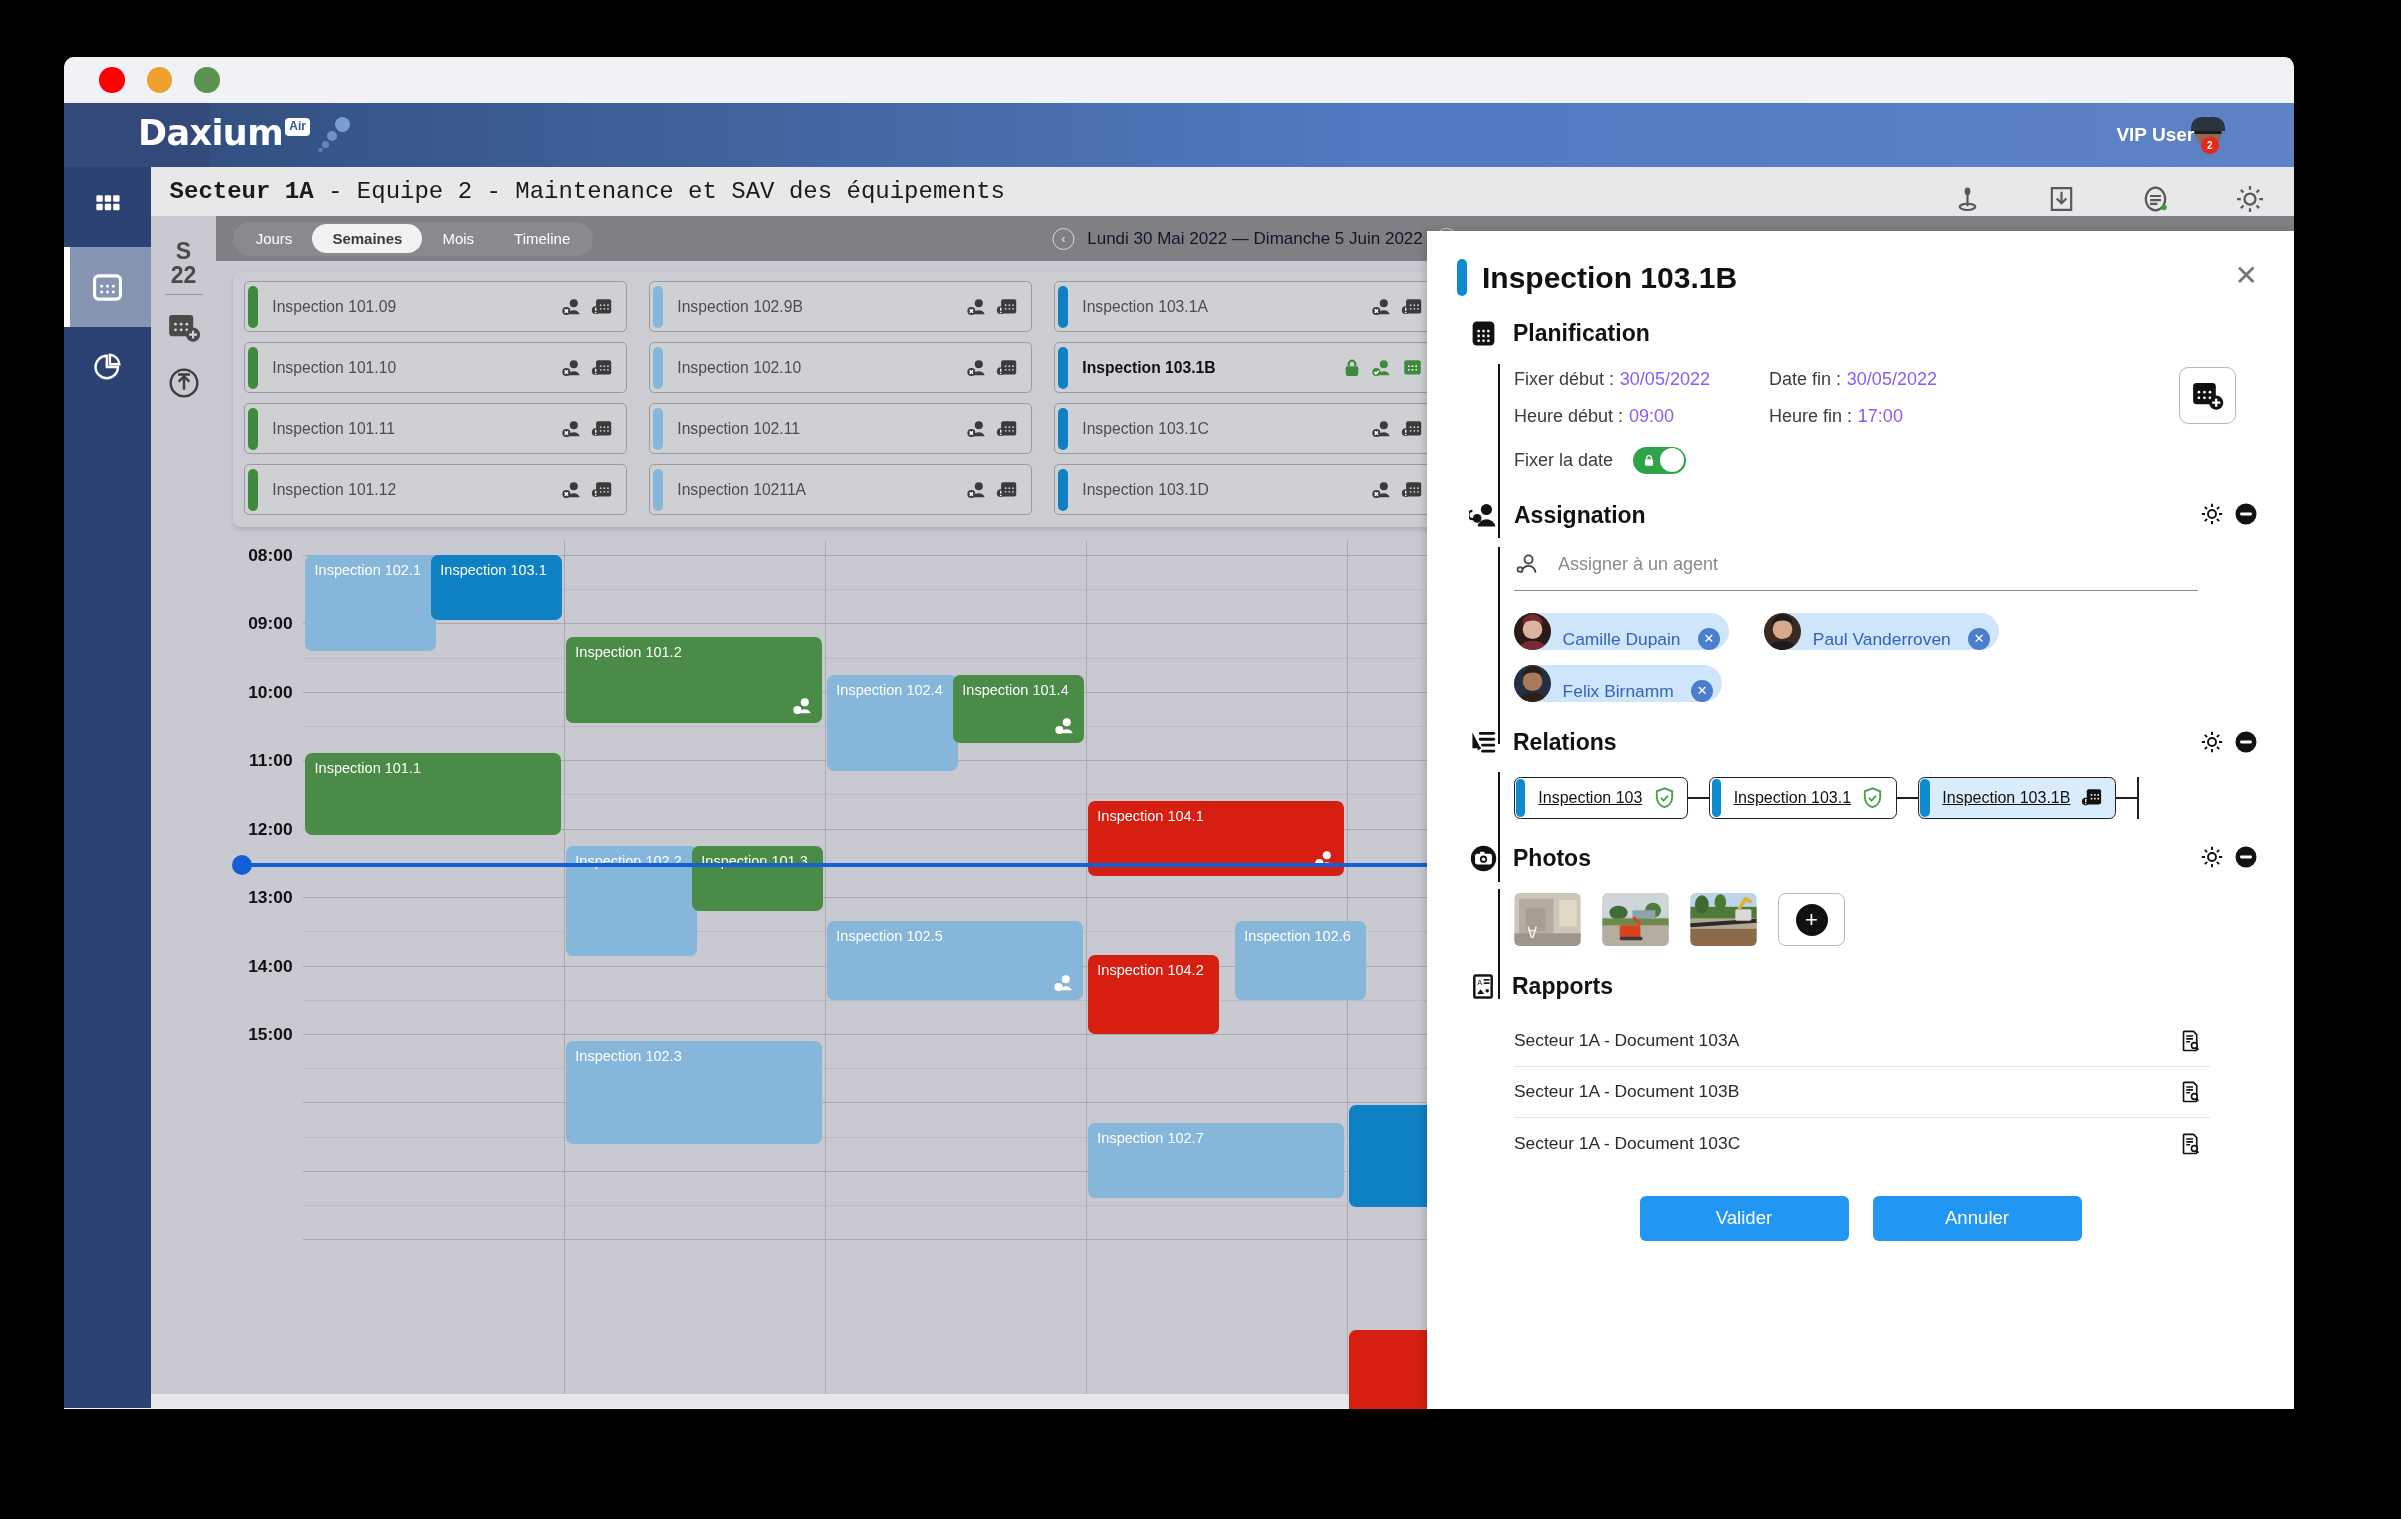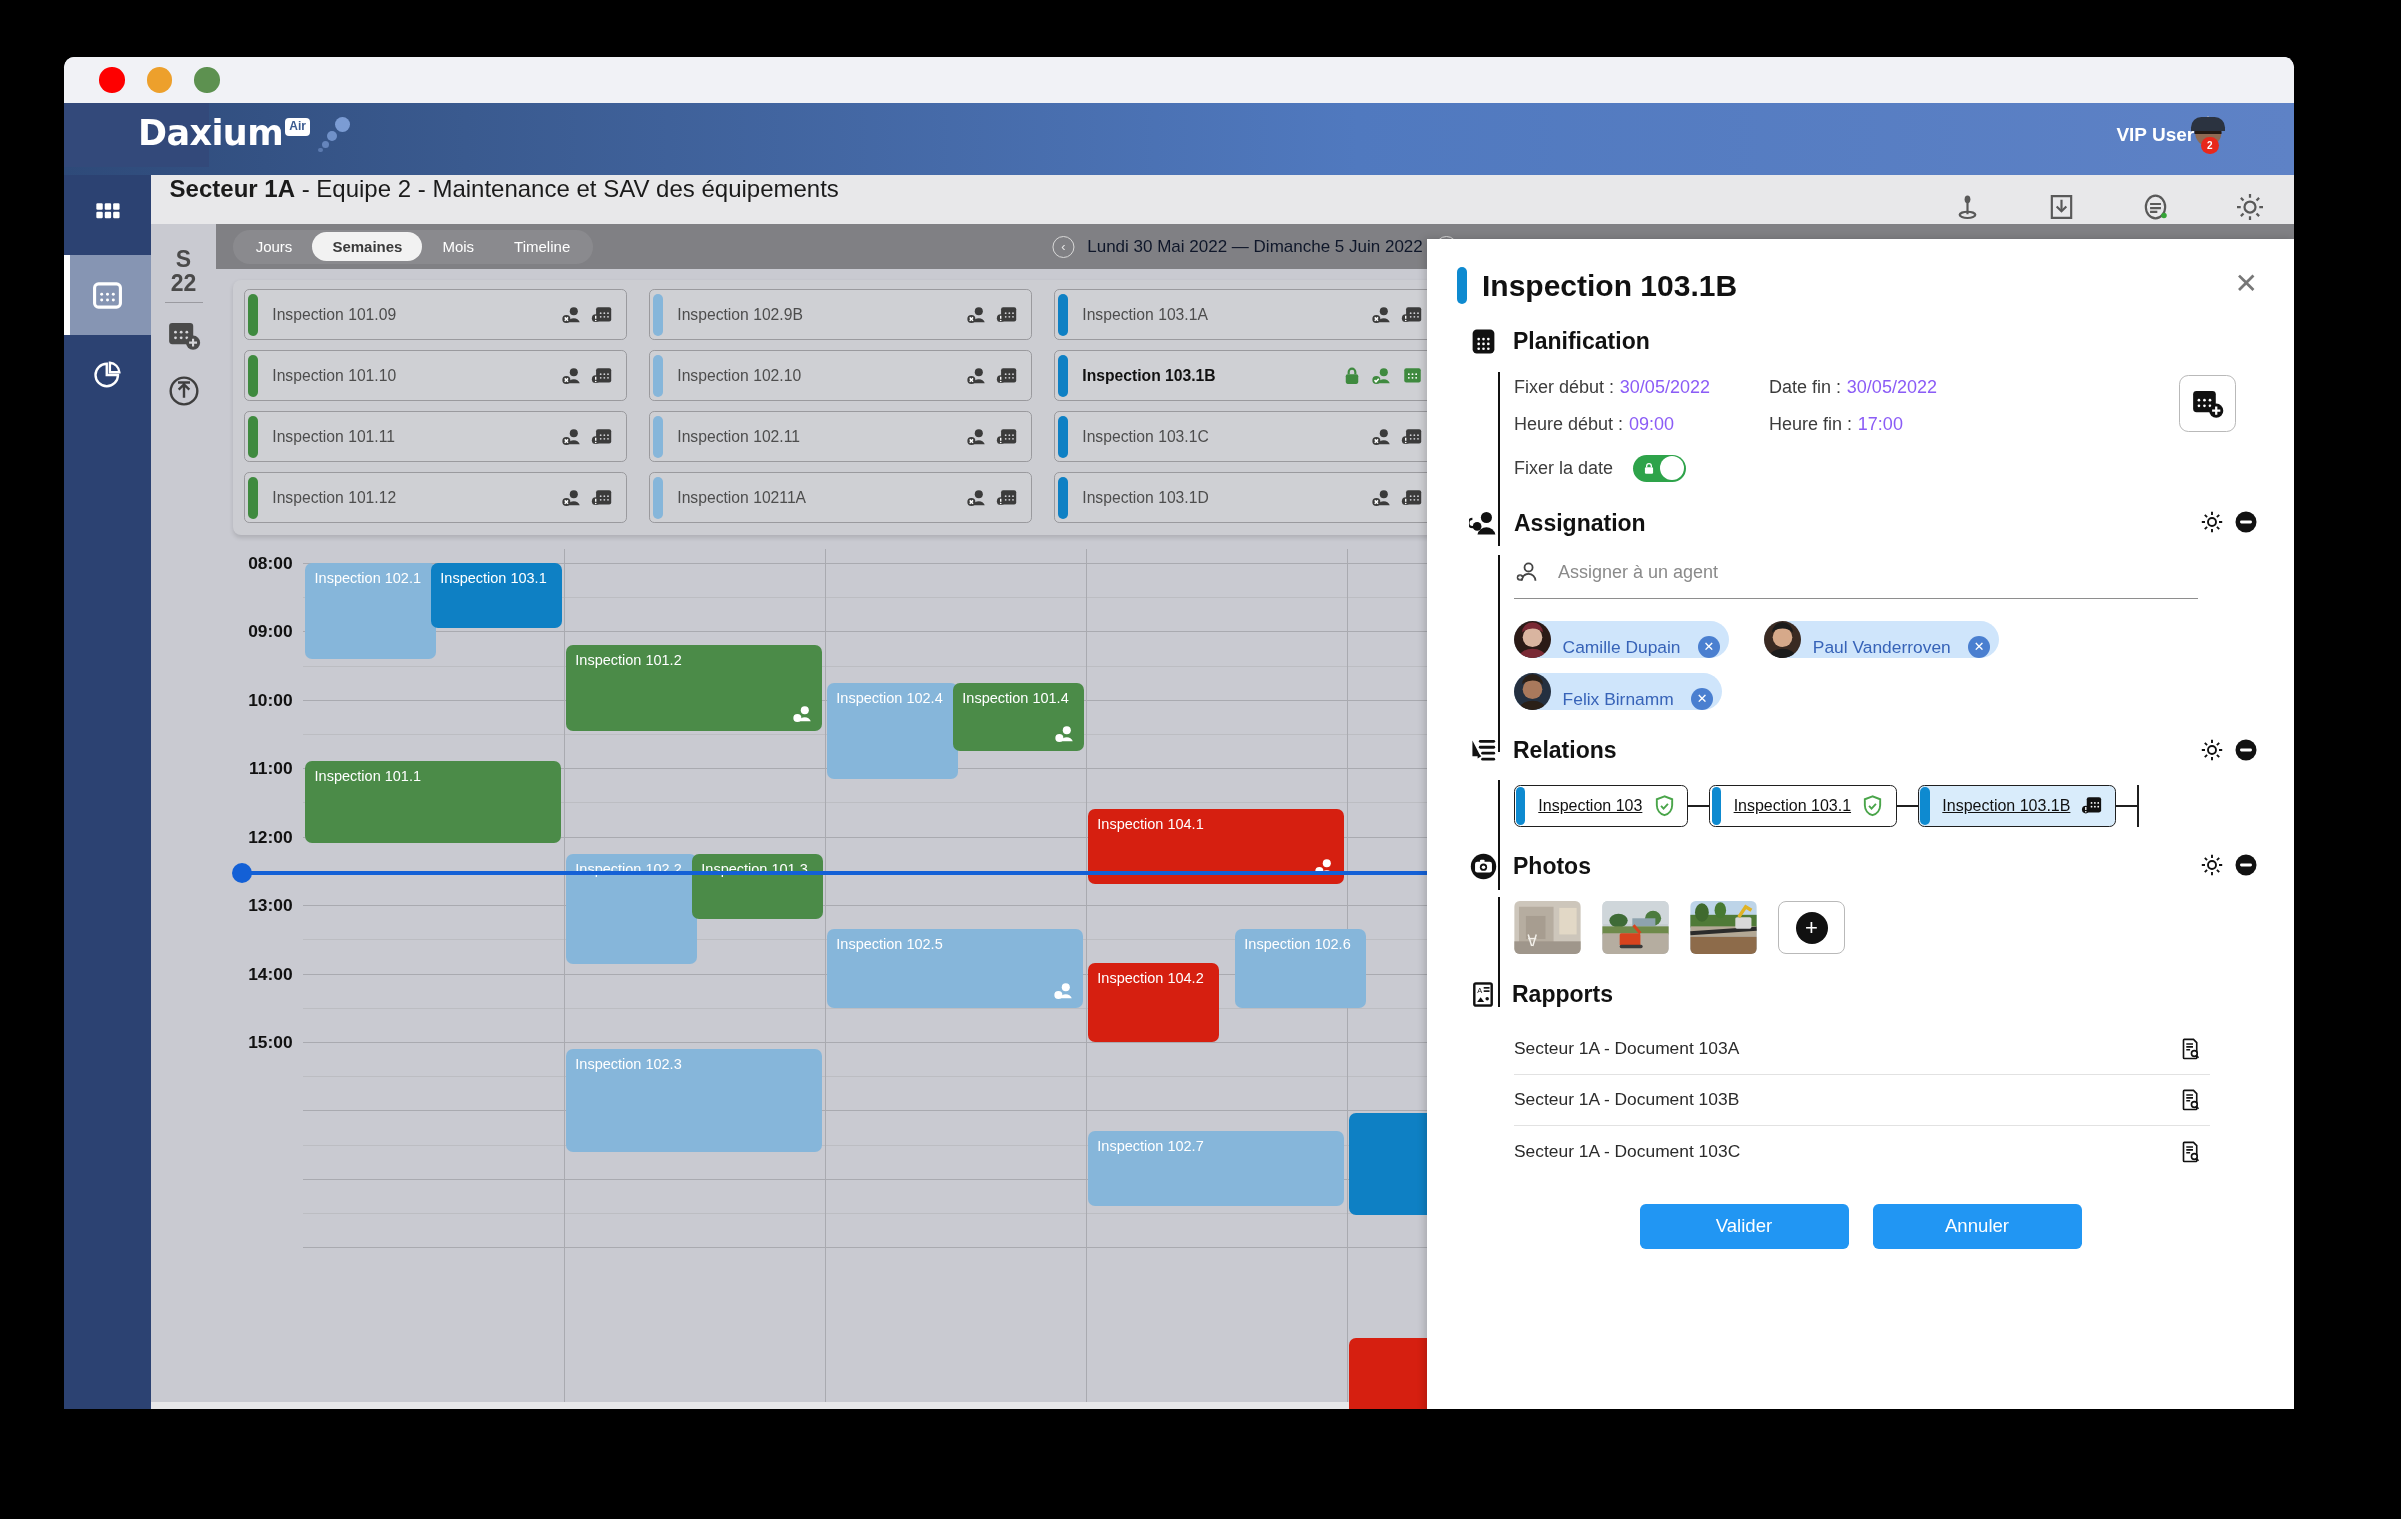--- a/index.html
+++ b/index.html
@@ -10,21 +10,21 @@
   
   .window {
     position:absolute; left:64px; top:57px; width:2230px; height:1352px;
     background:#f1f2f6; border-radius:10.4px 10.4px 0 0; overflow:hidden;
   }
   .titlebar { height:46px; background:#f1f2f6; display:flex; align-items:center; padding-left:35px; gap:22px; }
   .dot { width:25.5px; height:25.5px; border-radius:50%; }
   .dot.red{background:#fe0000;} .dot.amber{background:#eda02c;} .dot.green{background:#5d9150;}
 
   
-  .brandbar { height:72px; background:linear-gradient(90deg,#2e4a79 0%, #3a5a8f 18%, #5079bf 58%, #5e82c6 100%); display:flex; align-items:flex-start; position:relative; }
+  .brandbar { height:64px; background:linear-gradient(90deg,#2e4a79 0%, #3a5a8f 18%, #5079bf 58%, #5e82c6 100%); display:flex; align-items:flex-start; position:relative; }
   .brand-left { width:145px; height:64px; background:#33497a; }
   .logo-wrap { position:absolute; left:74px; top:12.8px; display:flex; align-items:flex-start; }
   .logo-text { font-size:35px; font-weight:bold; color:#fff; letter-spacing:-0.6px; line-height:1; font-family:"DejaVu Sans", sans-serif;}
   .logo-air { display:inline-block; background:#fff; color:#3a5a8f; font-size:12px; font-weight:600; padding:1.2px 4px 2.3px; border-radius:4px; margin-left:2.3px; margin-top:2.3px;}
   .logo-dots { position:relative; width:41px; height:35px; margin-left:4.6px;}
   .logo-dots i { position:absolute; border-radius:50%; background:#7fa0d8; display:block;}
   .ld1{width:15px;height:15px;left:20px;top:1.2px;opacity:.95;}
   .ld2{width:10px;height:10px;left:12.8px;top:15.7px;opacity:.8;}
   .ld3{width:7px;height:7px;left:7.5px;top:25.5px;opacity:.65;}
   .ld4{width:4.6px;height:4.6px;left:3.5px;top:32px;opacity:.5;}
@@ -42,21 +42,21 @@
   .appbody { display:flex; height:1241px; }
   .leftnav { width:87px; background:#2c4272; flex:0 0 87px; position:relative;}
   .nav-item { width:87px; height:80px; display:flex; align-items:center; justify-content:center; position:relative;}
   .nav-item.active { background:#8695b3; }
   .nav-item.active::before { content:''; position:absolute; left:0; top:0; width:5.8px; height:100%; background:#fff;}
   .nav-ico { color:#fff; }
 
   .content { flex:1; position:relative; background:#e7e7e9; }
 
   
-  .pageheader { height:49px; background:#e8e8ea; display:flex; padding-left:18.6px; position:relative;}
+  .pageheader { height:49px; background:#e8e8ea; display:flex; align-items:center; padding-left:18.6px; position:relative;font-family:Liberation Mono, monospace;}
   .pagetitle { font-size:24px; color:#1b1b1b; }
   .pagetitle b { font-weight:bold;}
   .hdr-tools { position:absolute; right:29px; top:0; height:64px; display:flex; align-items:center; gap:65px;}
 
   
   .calwrap { position:relative; height:1178px; background:#c9cad1; display:flex;}
   .daycol { width:65px; background:#c9cad1; padding-top:23px; display:flex; flex-direction:column; align-items:center; gap:0;}
   .d-s { font-size:23px; font-weight:bold; color:#4a4a4a; line-height:1.05;}
   .d-n { font-size:23px; font-weight:bold; color:#4a4a4a; line-height:1.1;}
   .d-rule { width:38px; height:1.2px; background:#9a9aa0; margin:5.8px 0 15px;}

